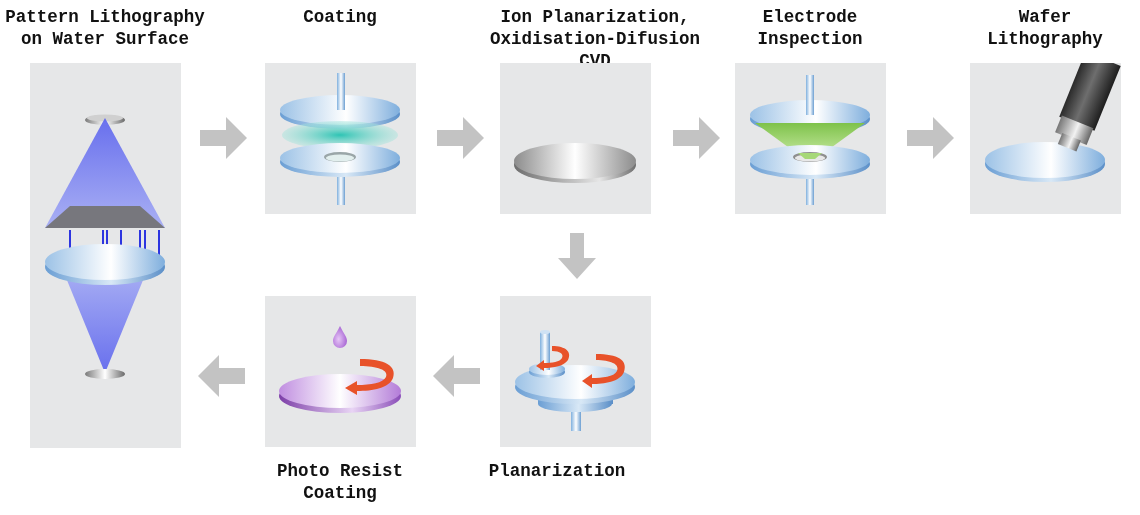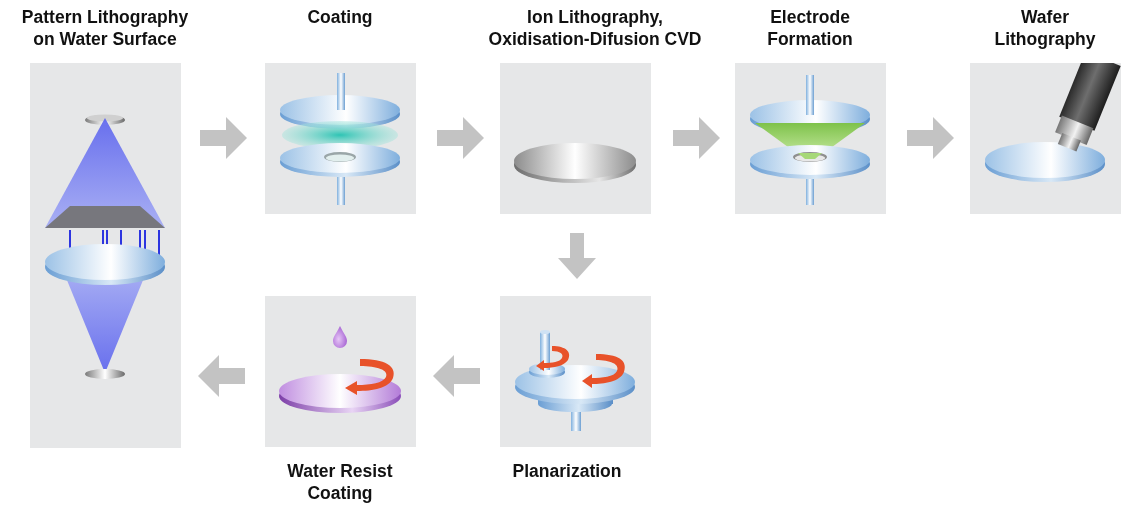--- a/index.html
+++ b/index.html
@@ -1,35 +1,35 @@
 <!DOCTYPE html>
 <html><head>
 <meta charset="utf-8">
 <style>
   html, body { margin:0; padding:0; background:#ffffff; }
   body { width:1140px; height:515px; position:relative; overflow:hidden; font-family:"Liberation Sans", sans-serif; }
-  .label { position:absolute; text-align:center; font-weight:bold; font-size:17.5px; line-height:22px; color:#111; white-space:pre-line; }
+  .label { position:absolute; text-align:center; font-weight:bold; font-size:17.5px; line-height:22px; color:#111; white-space:pre-line;font-family:Liberation Mono, monospace; }
   .panel { position:absolute; background:#e6e7e8; }
   .panel svg { position:absolute; left:0; top:0; }
   .arrow { position:absolute; }
 </style>
 </head>
 <body>
 
 <div class="label" style="left:0px; top:6px; width:210px;">Pattern Lithography
 on Water Surface</div>
 <div class="label" style="left:265px; top:6px; width:150px;">Coating</div>
-<div class="label" style="left:470px; top:6px; width:250px;">Ion Lithography,
+<div class="label" style="left:470px; top:6px; width:250px;">Ion Planarization,
 Oxidisation-Difusion CVD</div>
 <div class="label" style="left:735px; top:6px; width:150px;">Electrode
-Formation</div>
+Inspection</div>
 <div class="label" style="left:970px; top:6px; width:150px;">Wafer
 Lithography</div>
-<div class="label" style="left:492px; top:460px; width:150px;">Planarization</div>
-<div class="label" style="left:260px; top:460px; width:160px;">Water Resist
+<div class="label" style="left:482px; top:460px; width:150px;">Planarization</div>
+<div class="label" style="left:260px; top:460px; width:160px;">Photo Resist
 Coating</div>
 
 <div class="panel" style="left:30px; top:63px; width:151px; height:385px;">
   <svg width="151" height="385" viewBox="0 0 151 385">
     <defs>
       <linearGradient id="beamTop" x1="0" y1="0" x2="0" y2="1">
         <stop offset="0" stop-color="#5a62ee"></stop>
           <stop offset="1" stop-color="#a3aaf5"></stop>
       </linearGradient>
       <linearGradient id="beamBot" x1="0" y1="0" x2="0" y2="1">

